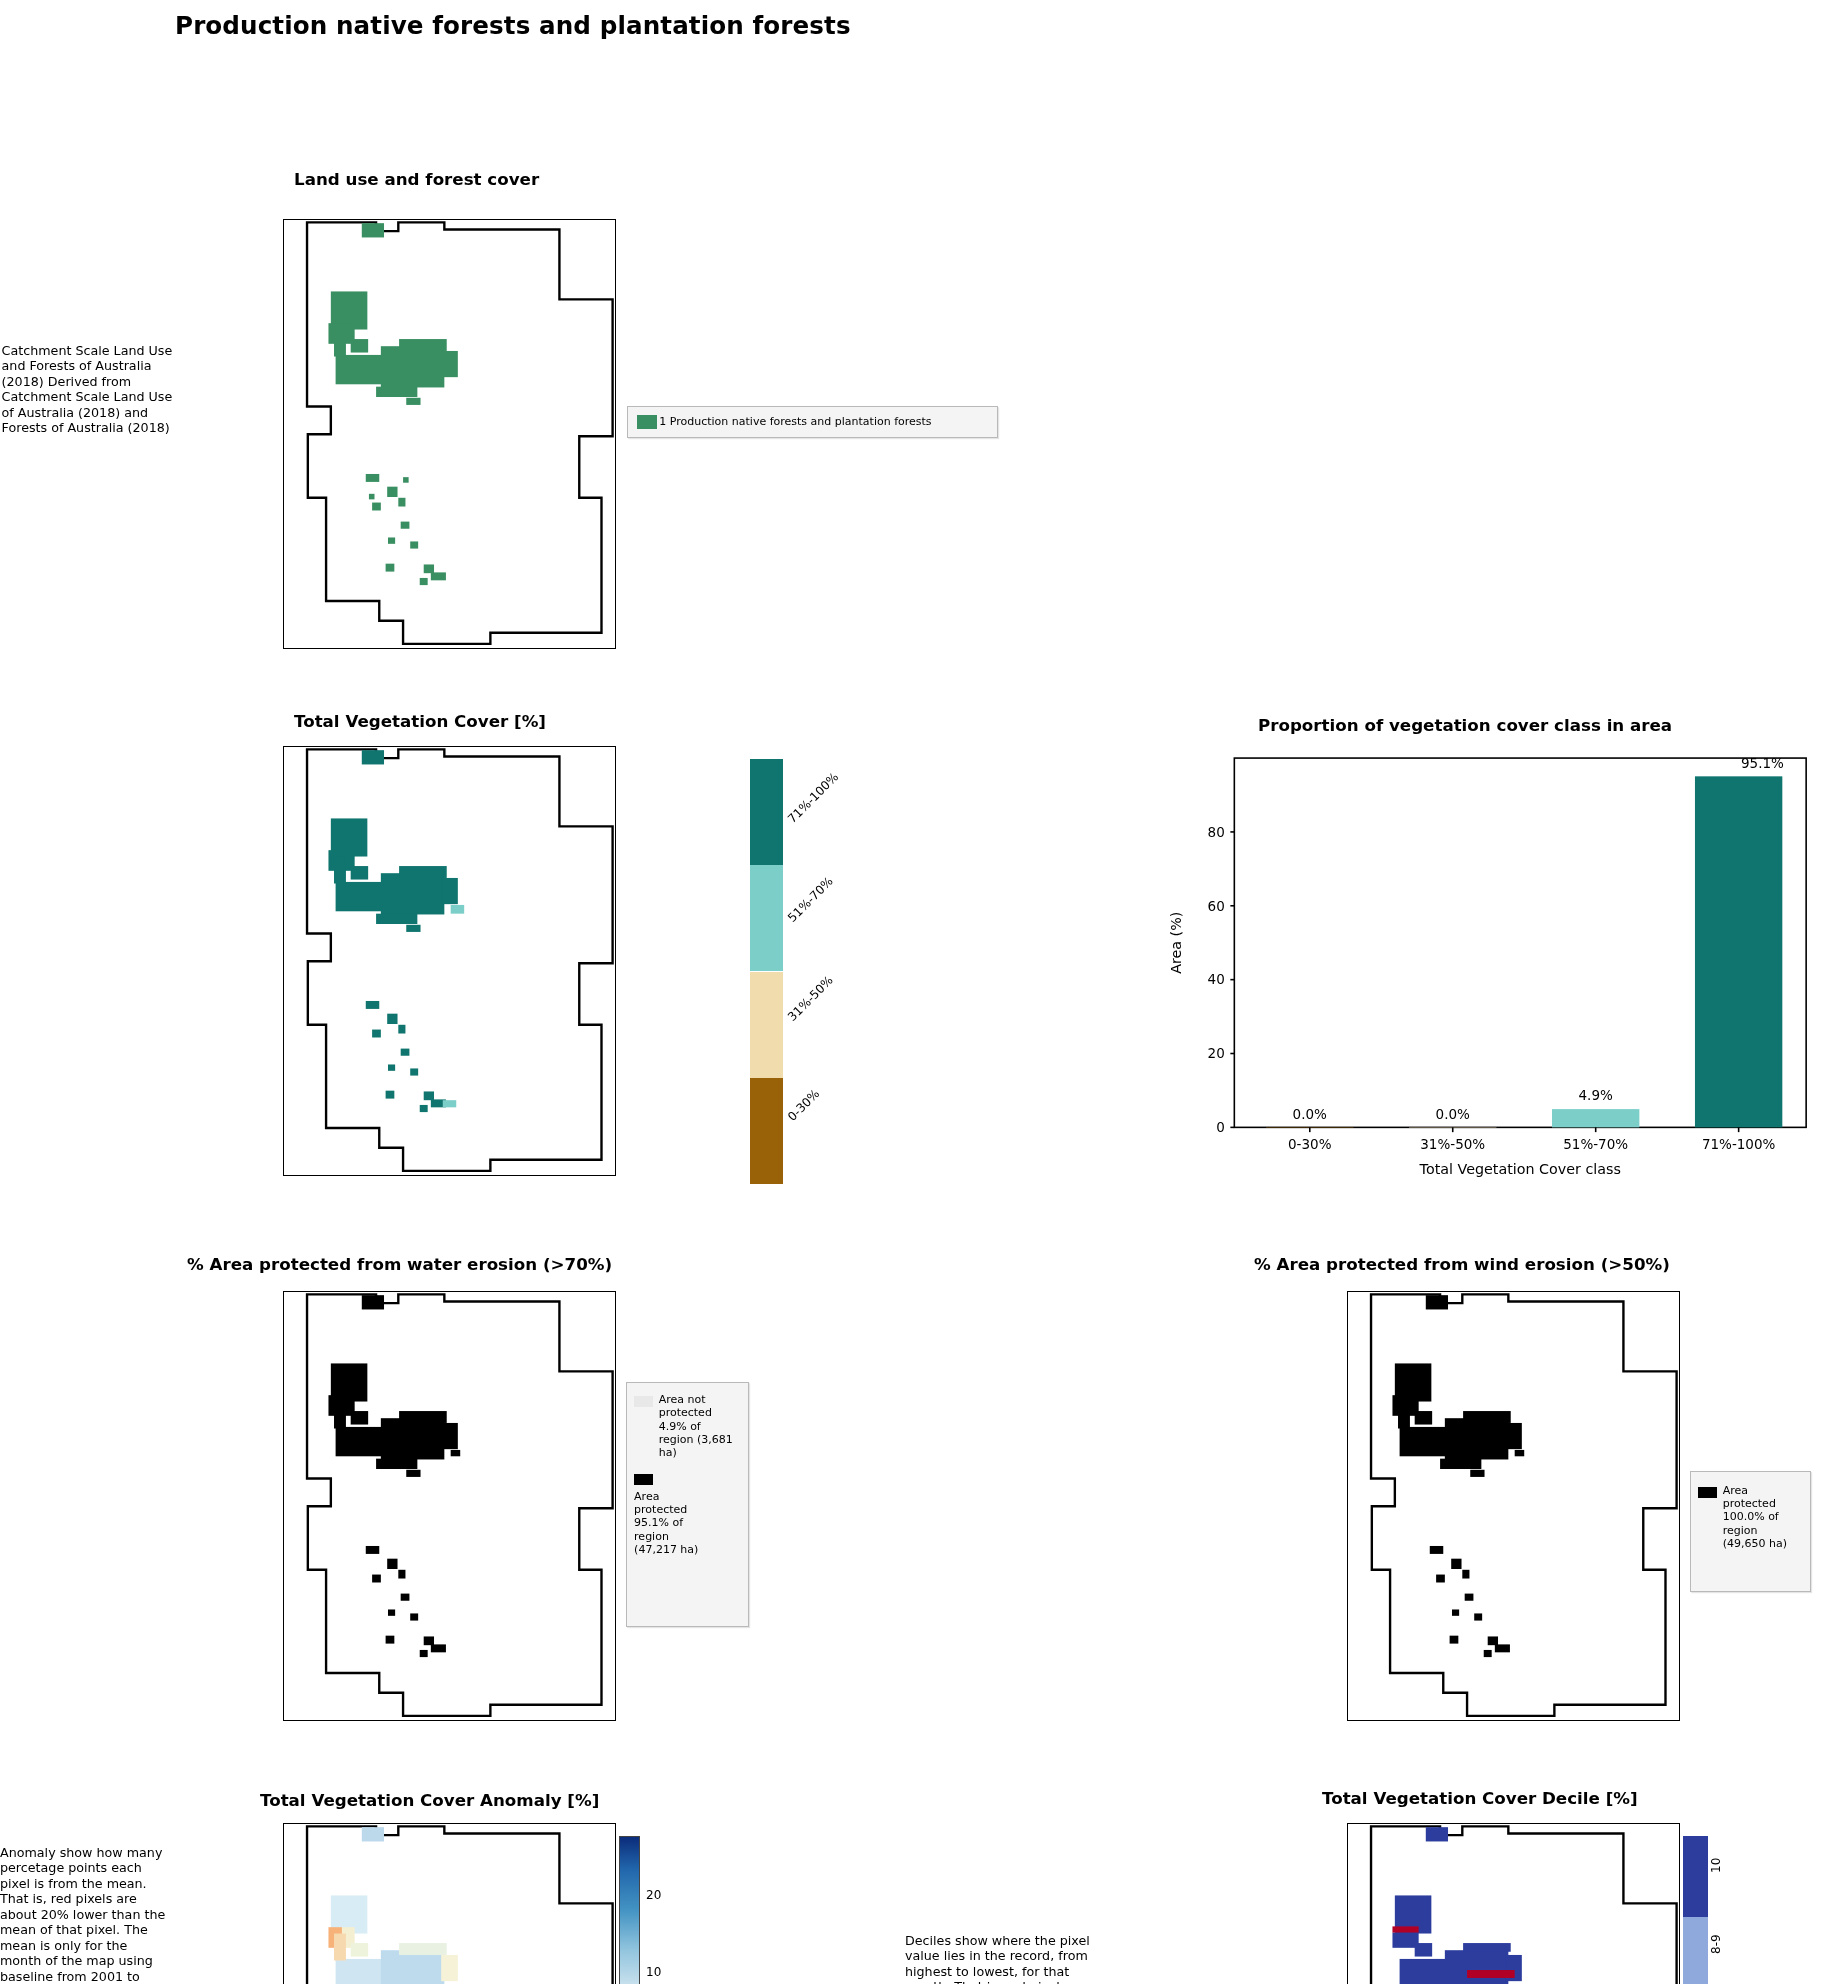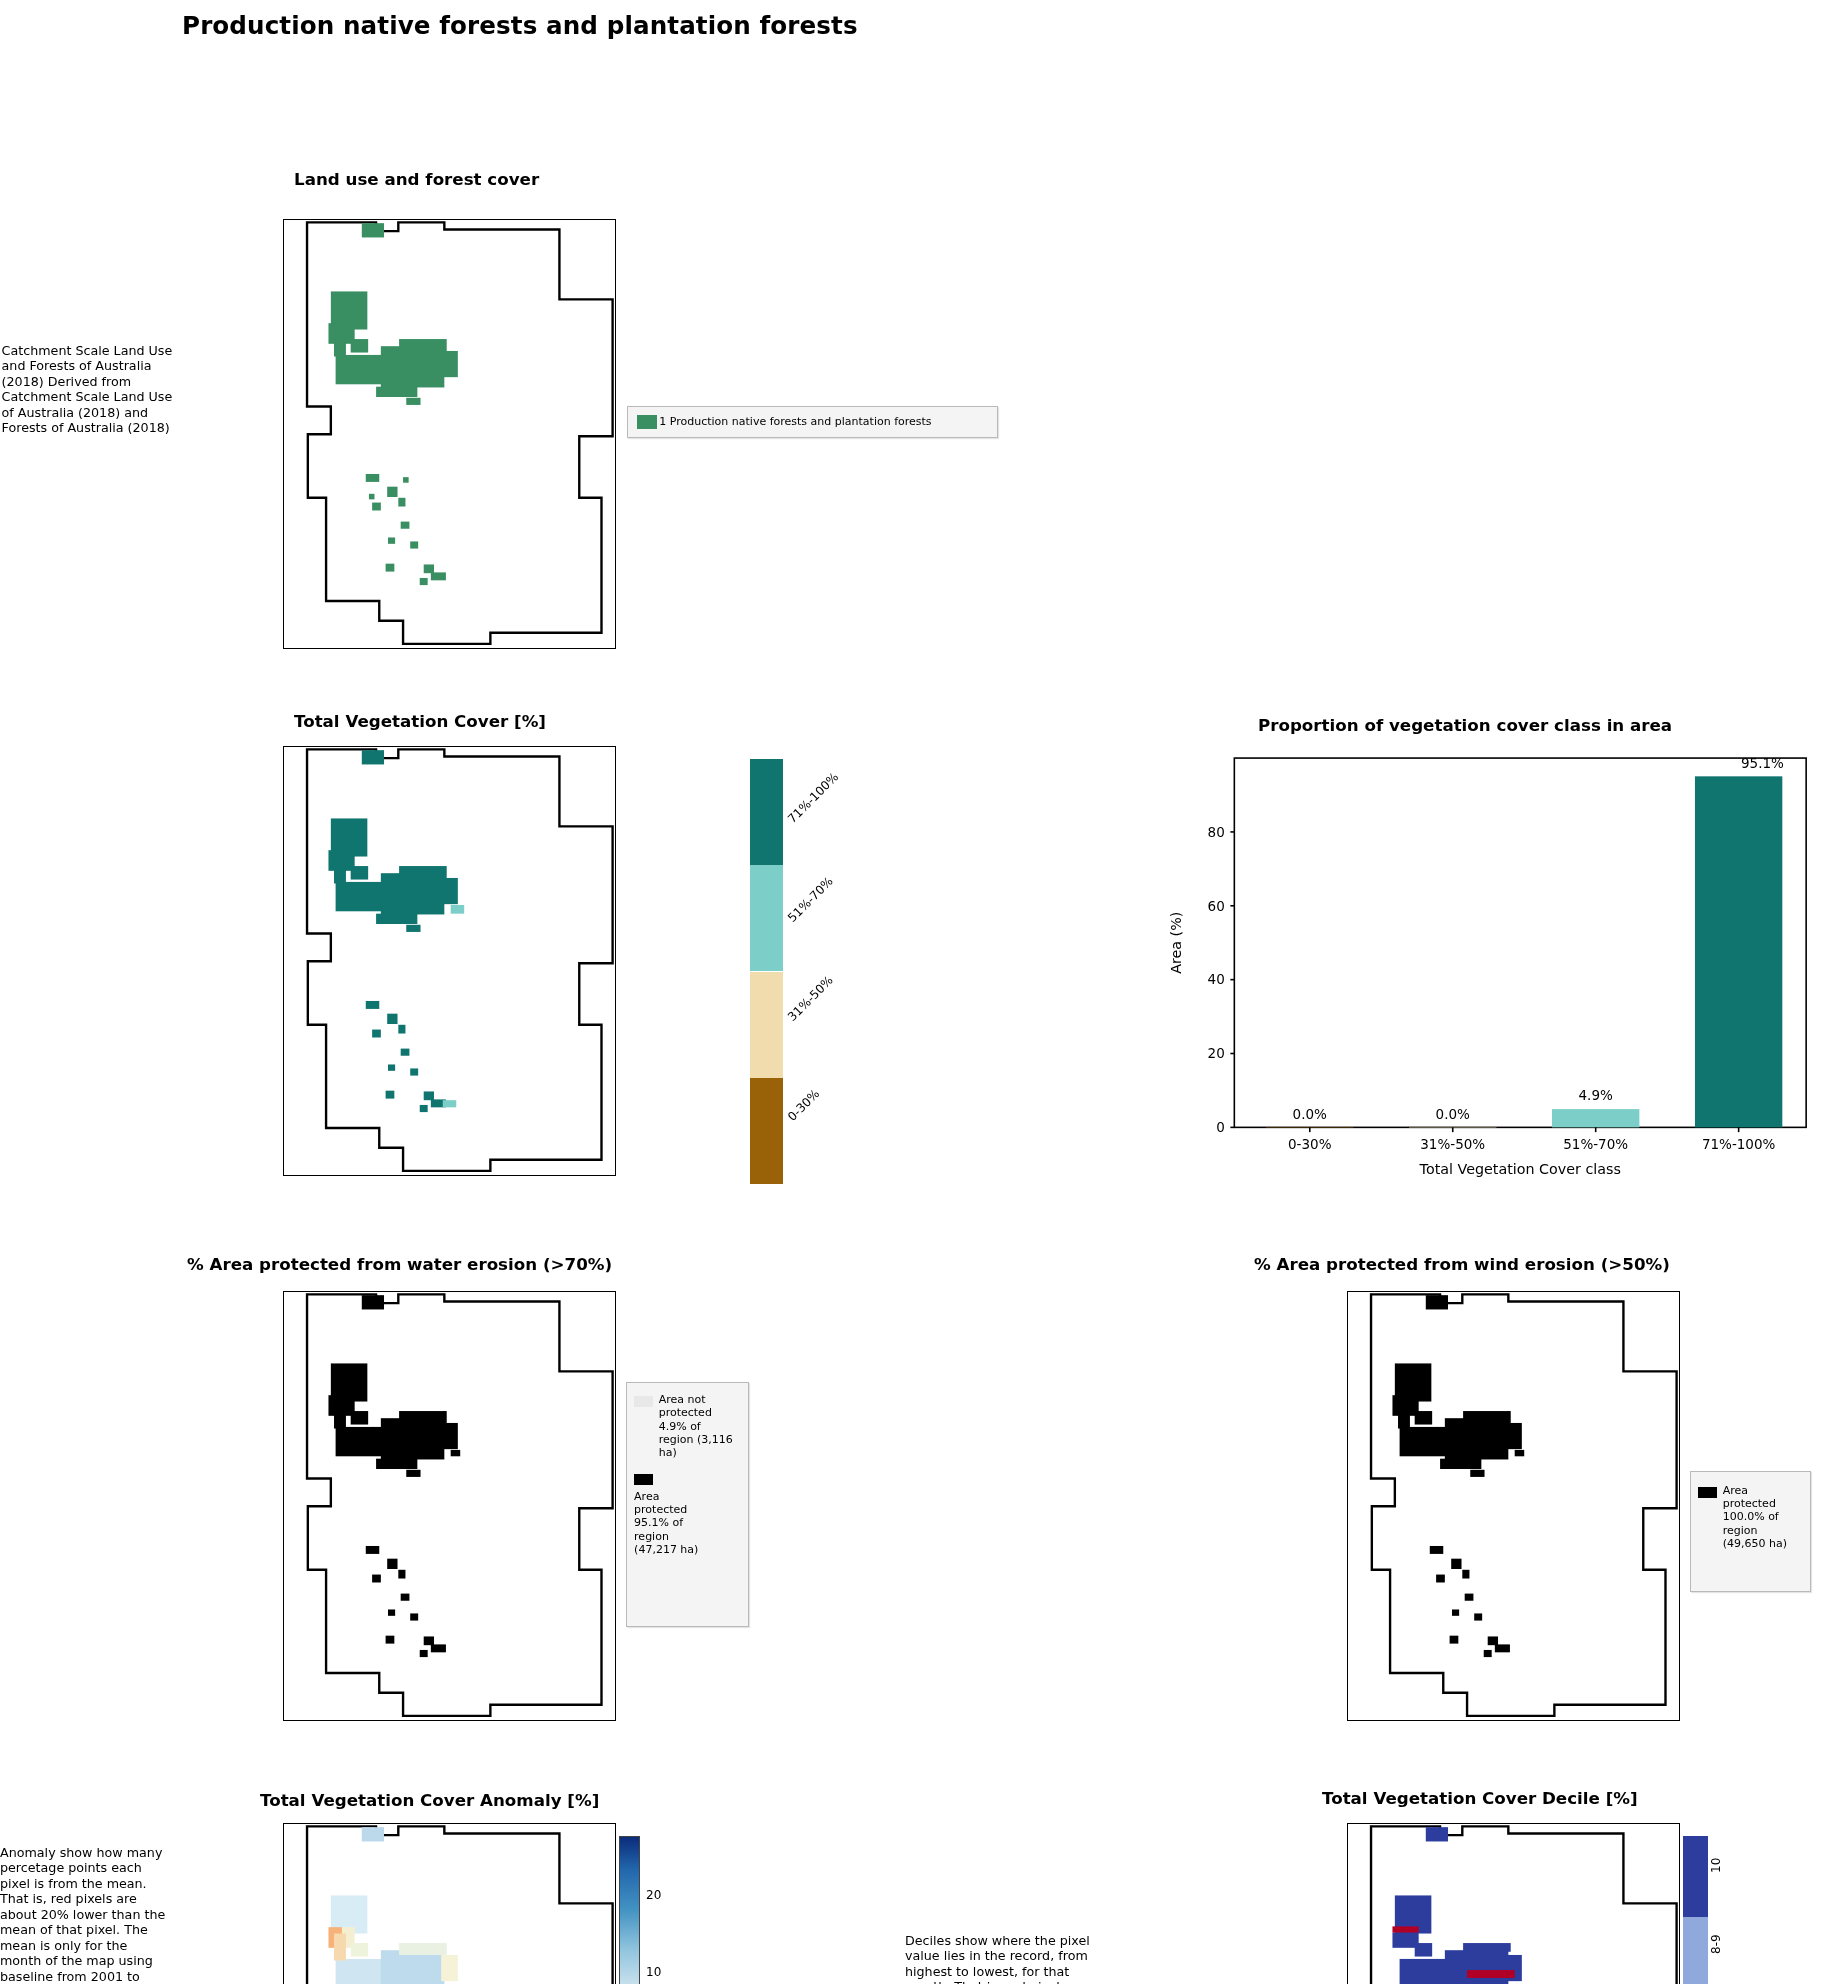--- a/index.html
+++ b/index.html
@@ -17,21 +17,21 @@
   svg{display:block;}
   .cb-lbl{font-size:12px;}
   .rot45{transform:rotate(-45deg);transform-origin:left center;white-space:nowrap;}
   .rot90{transform:rotate(-90deg);transform-origin:left center;white-space:nowrap;}
 </style>
 </head>
 <body>
 
 <div class="page">
 
-  <div class="abs title" style="left:182px;top:11px;">Production native forests and plantation forests</div>
+  <div class="abs title" style="left:175px;top:11px;">Production native forests and plantation forests</div>
 
   <div class="abs note" style="left:1.6px;top:343px;width:179px;"> Catchment Scale Land Use and Forests of Australia (2018) Derived from Catchment Scale Land Use of Australia (2018) and Forests of Australia (2018)</div>
 
   <div class="abs panel-title" style="left:294px;top:169px;">Land use and forest cover</div>
 
   <div class="abs map-frame" style="left:283px;top:219px;width:333px;height:430px;">
     <svg width="331" height="427" viewBox="0 0 834 1076">
 
       <path d="M58,6 L232,6 L232,28 L288,28 L288,6 L404,6 L404,24 L694,24 L694,200 L828,200 L828,545
                L744,545 L744,700 L800,700 L800,1040 L520,1040 L520,1068 L300,1068 L300,1010 L240,1010
@@ -208,21 +208,21 @@
         <rect x="370" y="888" width="38" height="20"></rect>
         <rect x="342" y="902" width="20" height="18"></rect>
         <rect x="420" y="398" width="24" height="16"></rect>
       </g>
     </svg>
   </div>
 
   <div class="abs legend-box" style="left:626px;top:1382px;width:121px;height:243px;">
     <div style="display:flex;align-items:flex-start;gap:5.6px;padding:10.3px 7.1px 4px 7.1px;">
       <span class="swatch" style="background:#e8e8e8;height:11px;width:19px;margin-top:3.2px;"></span>
-      <span class="legend-txt" style="max-width:75px;">Area not protected 4.9% of region (3,116 ha)</span>
+      <span class="legend-txt" style="max-width:75px;">Area not protected 4.9% of region (3,681 ha)</span>
     </div>
     <div style="display:flex;align-items:flex-start;gap:5.6px;padding:7.1px 7.1px 4px 7.1px;flex-direction:column;">
       <span class="swatch" style="background:#000000;height:11px;width:19px;margin-top:3.2px;"></span>
       <span class="legend-txt" style="max-width:75px;">Area protected 95.1% of region (47,217 ha)</span>
     </div>
   </div>
 
   <div class="abs panel-title" style="left:1254px;top:1254px;">% Area protected from wind erosion (&gt;50%)</div>
 
   <div class="abs map-frame" style="left:1347px;top:1291px;width:333px;height:430px;">

